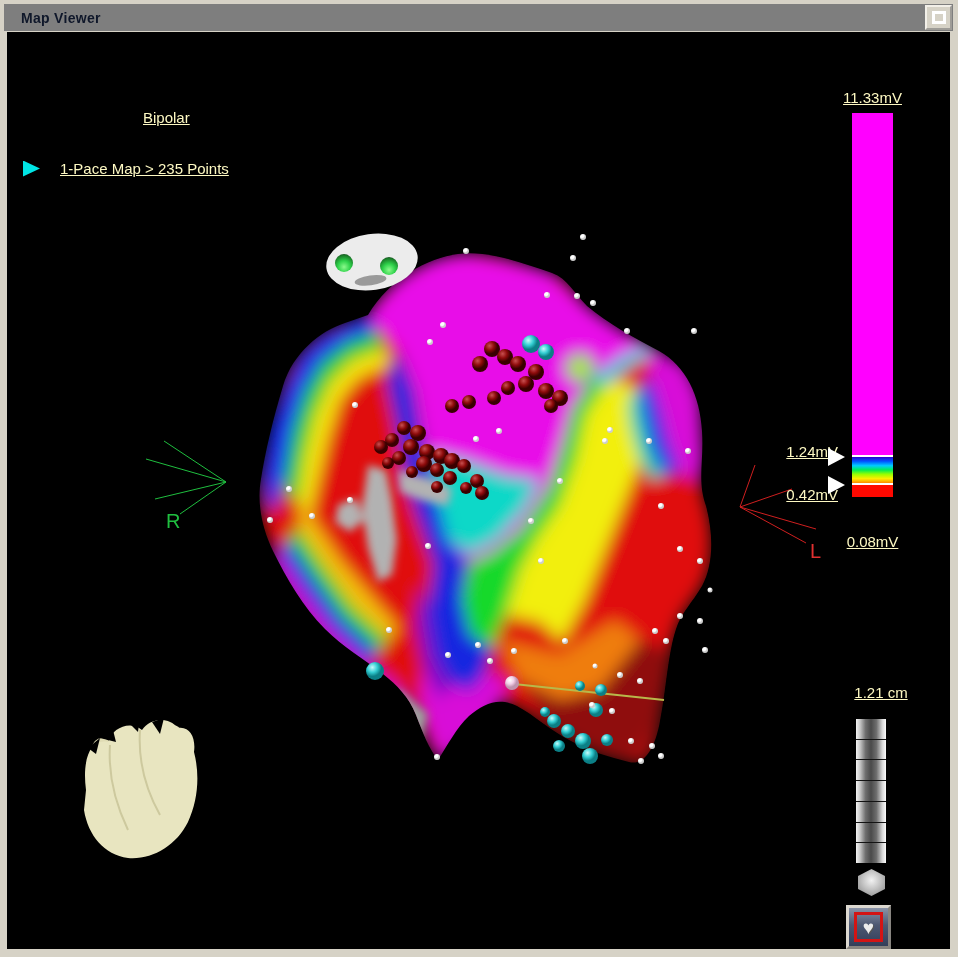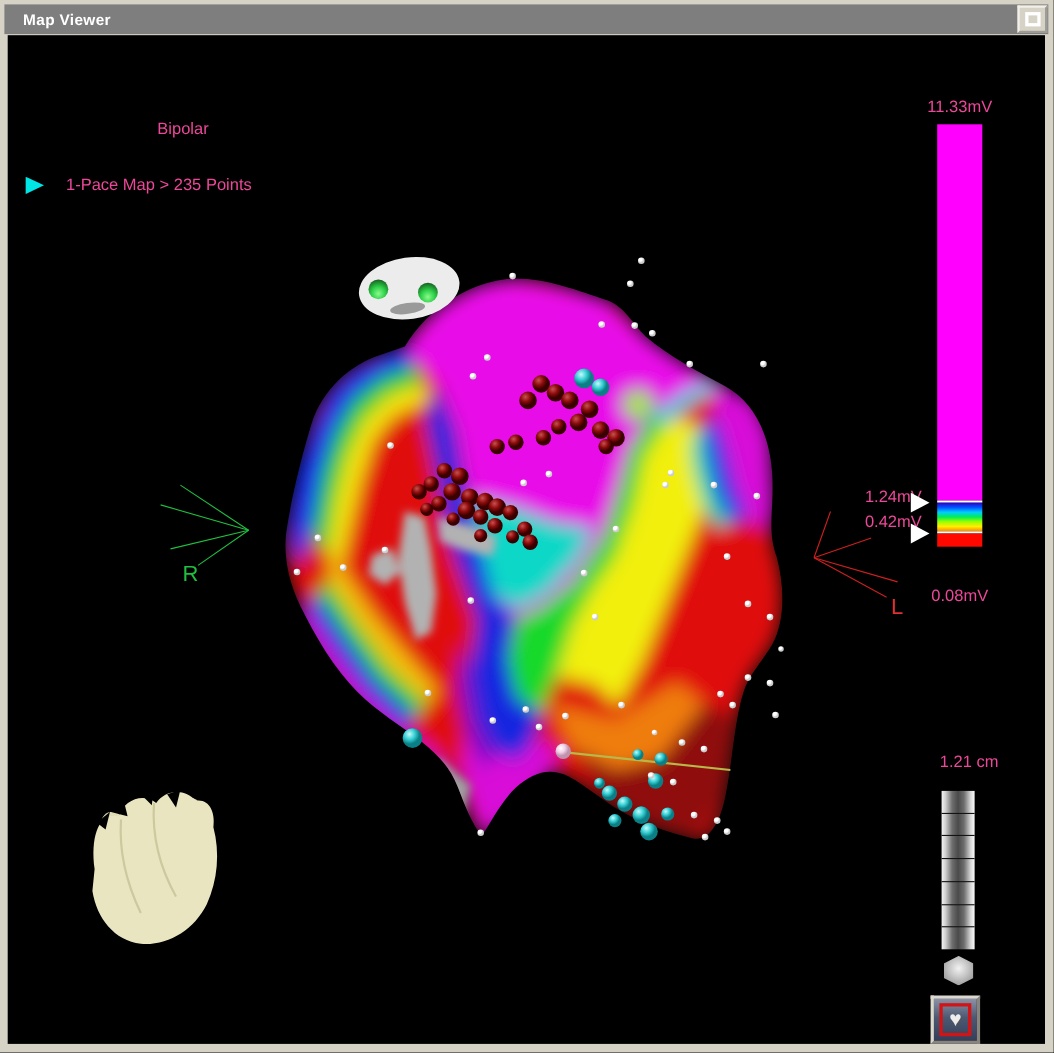--- a/index.html
+++ b/index.html
@@ -1,37 +1,37 @@
 <!DOCTYPE html>
 <html><head>
 <meta charset="utf-8">
 <style>
   html,body{margin:0;padding:0;width:958px;height:957px;overflow:hidden;background:#000;}
   *{box-sizing:border-box;}
   .window{position:relative;width:958px;height:957px;background:#d6d2c6;font-family:"Liberation Sans",sans-serif;}
   .titlebar{position:absolute;left:4px;top:4px;right:5px;height:27px;background:#7e7e7e;display:flex;align-items:center;padding-left:17px;}
-  .titlebar .title{color:#ffffff;font-size:14px;font-weight:bold;letter-spacing:.3px;}
+  .titlebar .title{color:#0f172a;font-size:14px;font-weight:bold;letter-spacing:.3px;}
   .maxbtn{margin-left:auto;margin-right:1px;width:27px;height:25px;background:#d6d2c6;border:2px outset #f2efe8;display:flex;align-items:center;justify-content:center;padding:0;cursor:pointer;}
   .maxbtn .sq{display:block;width:14px;height:13px;border:3px solid #fff;background:transparent;}
   .canvas{position:absolute;left:7px;top:32px;right:8px;bottom:8px;background:#000;overflow:hidden;}
   #map-svg{position:absolute;left:-7px;top:-32px;width:958px;height:957px;}
-  .osd{position:absolute;color:#ec4899;font-size:15px;line-height:17px;white-space:nowrap;}
+  .osd{position:absolute;color:#fef9c3;font-size:15px;line-height:17px;white-space:nowrap;text-decoration:underline;}
   .bipolar-label{left:100px;top:77px;margin-left:36px;}
   .maprow{left:16px;top:128px;display:flex;align-items:center;gap:20px;}
   .playtri{display:block;width:17px;height:16px;background:#00e5e5;clip-path:polygon(0 0,100% 50%,0 100%);}
   .ctr{text-align:center;}
   .rgt{text-align:right;}
   .scale-max{left:805px;top:57px;width:121px;}
   .colorbar{left:845px;top:81px;width:41px;height:384px;display:flex;flex-direction:column;}
   .cb-top{height:342px;}
   .cb-line{height:2px;background:#fff;}
   .cb-mid{height:26px;}
   .cb-bottom{height:12px;}
   .scale-upper{left:731px;top:411px;width:100px;}
-  .scale-lower{left:731px;top:434px;width:100px;}
+  .scale-lower{left:731px;top:454px;width:100px;}
   .scale-min{left:805px;top:501px;width:121px;}
   .thresh-tri{position:absolute;width:0;height:0;border-top:9px solid transparent;border-bottom:9px solid transparent;border-left:17px solid #fff;}
   .tri1{left:821px;top:416px;}
   .tri2{left:821px;top:444px;}
   .ruler-label{left:814px;top:652px;width:120px;}
   .ruler{left:849px;top:687px;width:30px;height:144px;display:flex;flex-direction:column;background:linear-gradient(90deg,#f4f4f4 0%,#cfcfcf 12%,#6e6e6e 32%,#4a4a4a 50%,#6e6e6e 68%,#d6d6d6 88%,#fbfbfb 100%);}
   .ruler .seg{flex:1;border-bottom:1px solid #131313;}
   .ruler .seg:last-child{border-bottom:none;}
   .hexagon{left:851px;top:837px;width:27px;height:27px;background:radial-gradient(circle at 50% 42%,#f2f2f2 0%,#c2c2c2 45%,#828282 100%);clip-path:polygon(50% 0,100% 26%,100% 74%,50% 100%,0 74%,0 26%);position:absolute;}
   .heartbtn{position:absolute;left:839px;top:873px;width:45px;height:44px;padding:0;border:3px outset #dcd8d0;background:linear-gradient(180deg,#8a93a8 0%,#4d5872 45%,#333e59 100%);cursor:pointer;}

